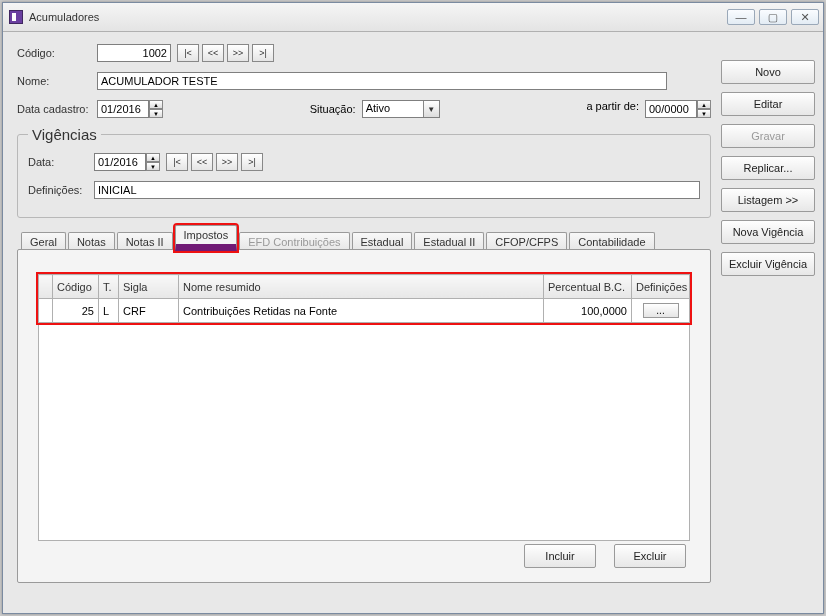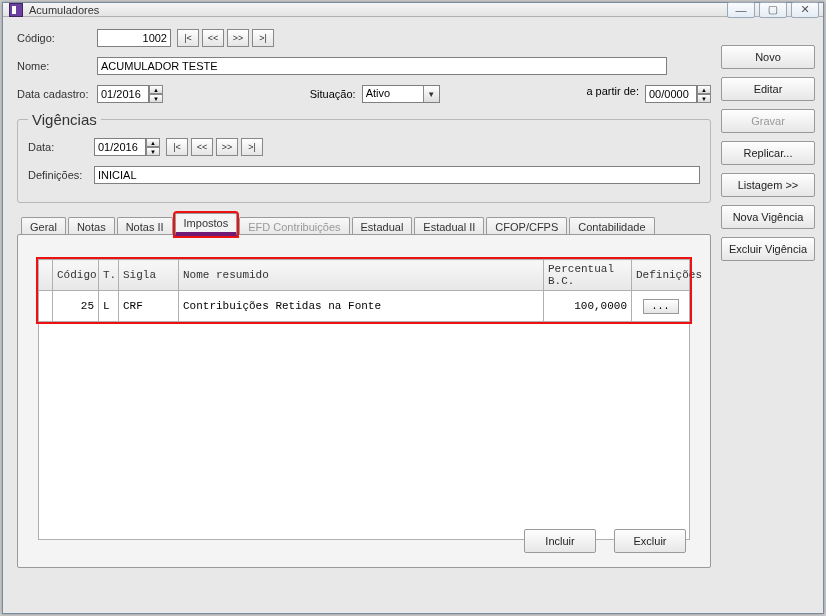--- a/index.html
+++ b/index.html
@@ -16,21 +16,21 @@
     width: 822px;
     height: 612px;
     margin: 2px;
     border: 1px solid #7a8aa0;
     background: #e8e8e8;
     box-shadow: 0 0 3px rgba(0,0,0,0.3);
     display: flex;
     flex-direction: column;
   }
   .titlebar {
-    height: 14px;
+    height: 29px;
     background: linear-gradient(#f5f5f5, #e4e4e4);
     border-bottom: 1px solid #b0b0b0;
     display: flex;
     align-items: center;
     padding: 0 4px 0 6px;
   }
   .titlebar .app-icon {
     width: 14px; height: 14px;
     background: #6a3fa0;
     border: 1px solid #402660;
@@ -162,21 +162,21 @@
     font-size:11px;
     color:#333;
     margin-right:2px;
     cursor:pointer;
     position:relative;
     top:1px;
     border-radius: 2px 2px 0 0;
   }
   .tab.active {
     background:#f4f4f4;
-    border-bottom:4px solid #701a75;
+    border-bottom:7px solid #701a75;
     top:1px;
     z-index:2;
     outline: 2px solid #e11;
     outline-offset: 0px;
   }
   .tab.off { color:#9a9a9a; }
   .tab-page {
     border:1px solid #9a9a9a;
     background:#f4f4f4;
     padding: 24px 20px 14px 20px;
@@ -191,24 +191,23 @@
   table.grid {
     border-collapse:collapse;
     width:100%;
     background:#fff;
     table-layout:fixed;
   }
   table.grid th, table.grid td {
     border:1px solid #b0b0b0;
     font-size:11px;
     padding: 2px 4px;
-    height:31px;
+    height:24px;
     text-align:left;
     background:#fff;
-    font-family:Liberation Mono, monospace;
   }
   table.grid th {
     background: linear-gradient(#f8f8f8,#e7e7e7);
     color:#333;
     font-weight:normal;
   }
   .grid-body {
     height: 218px;
     border:1px solid #b0b0b0;
     border-top:none;

